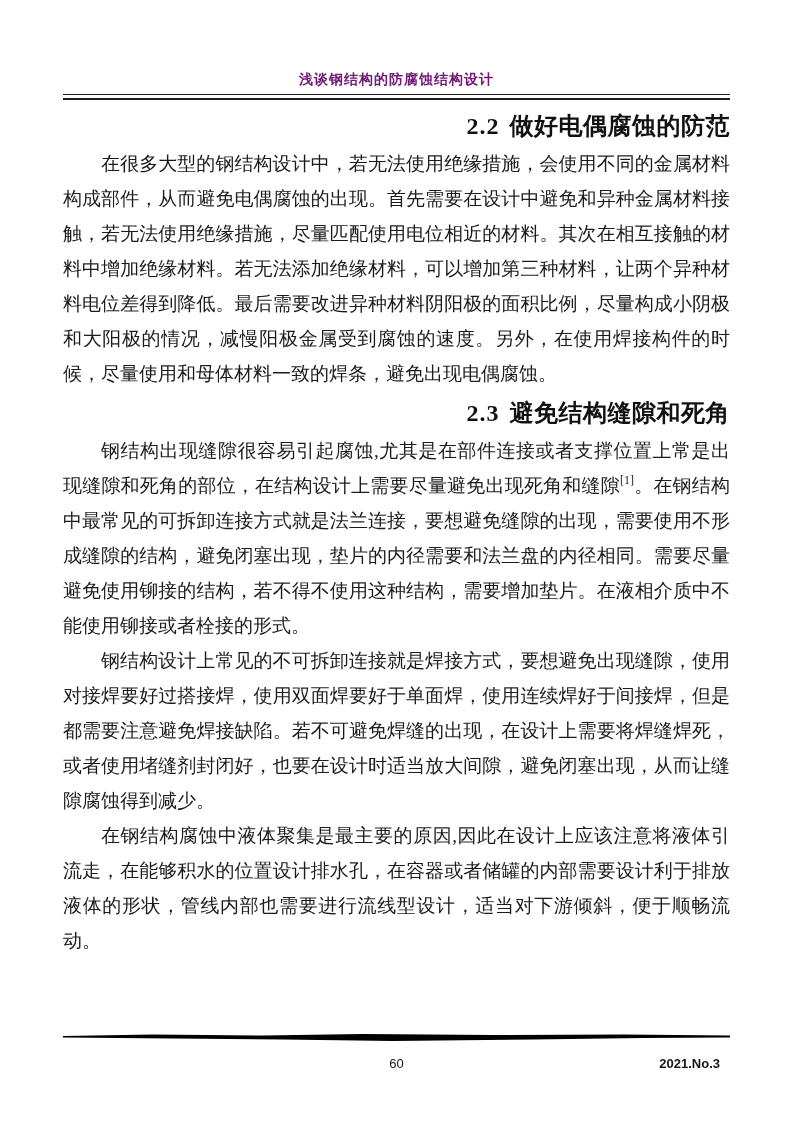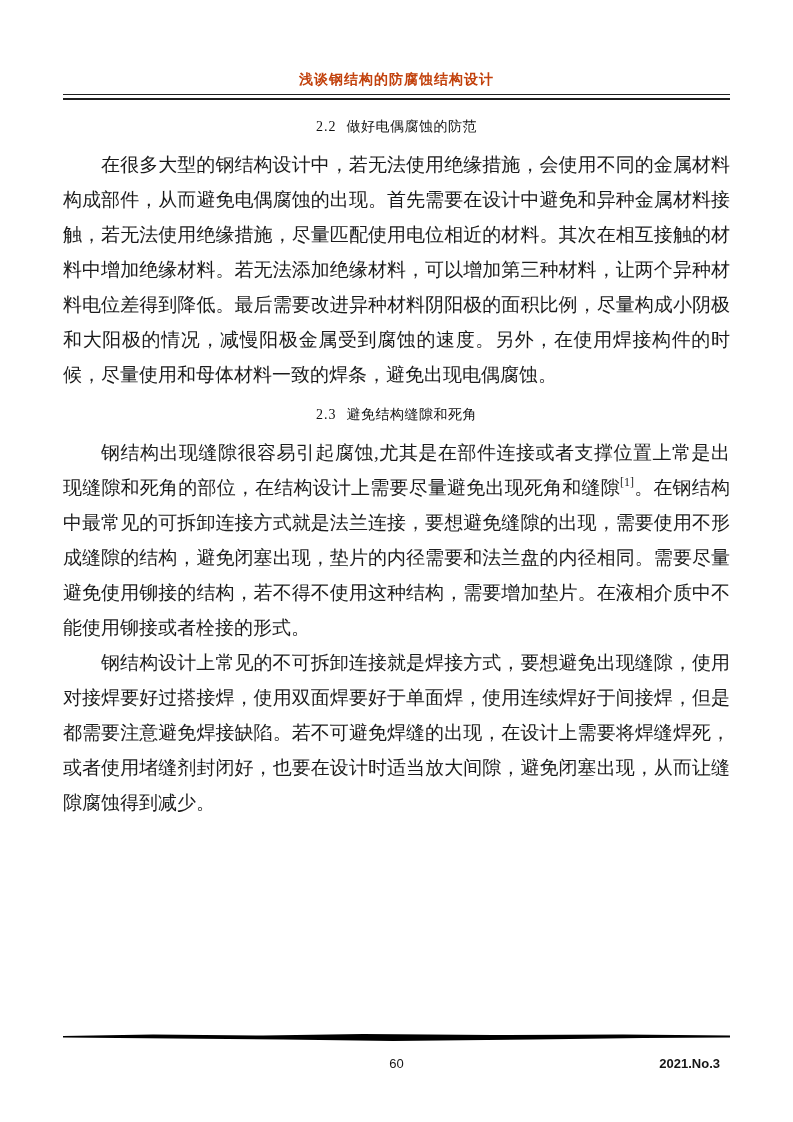--- a/index.html
+++ b/index.html
@@ -20,21 +20,21 @@
   }
   
   .running-head {
     padding-top: 70px;
   }
   .rh-title {
     text-align: center;
     font-size: 14px;
     font-weight: 600;
     letter-spacing: 1px;
-    color: #c2410c;
+    color: #701a75;
     line-height: 20px;
   }
   .rule-thin {
     height: 1px;
     background: #1f1f1f;
     margin-top: 4px;
   }
   .rule-thick {
     height: 2px;
     background: #1f1f1f;
@@ -50,25 +50,25 @@
   }
   .para {
     margin: 0;
     overflow-wrap: break-word;
   }
   .para.indent {
     text-indent: 2em;
   }
   .sec-heading {
     margin: 2px 0 0 0;
-    font-size: 14px;
-    font-weight: 400;
+    font-size: 24px;
+    font-weight: 700;
     line-height: 40px;
     color: #111111;
-    text-align: center;
+    text-align: right;
   }
   .sec-num {
     font-family: "Liberation Serif", "DejaVu Serif", serif;
     letter-spacing: 1px;
     margin-right: 10px;
   }
   .sec-title {
     font-family: "Liberation Sans", "DejaVu Sans", sans-serif;
     letter-spacing: 0.5px;
   }
@@ -130,20 +130,21 @@
     <p class="para indent">在很多大型的钢结构设计中，若无法使用绝缘措施，会使用不同的金属材料构成部件，从而避免电偶腐蚀的出现。首先需要在设计中避免和异种金属材料接触，若无法使用绝缘措施，尽量匹配使用电位相近的材料。其次在相互接触的材料中增加绝缘材料。若无法添加绝缘材料，可以增加第三种材料，让两个异种材料电位差得到降低。最后需要改进异种材料阴阳极的面积比例，尽量构成小阴极和大阳极的情况，减慢阳极金属受到腐蚀的速度。另外，在使用焊接构件的时候，尽量使用和母体材料一致的焊条，避免出现电偶腐蚀。</p>
 
     <h2 class="sec-heading">
       <span class="sec-num">2.3</span><span class="sec-title">避免结构缝隙和死角</span>
     </h2>
 
     <p class="para indent"><span>钢结构出现缝隙很容易引起腐蚀,尤其是在部件连接或者支撑位置上常是出现缝隙和死角的部位，在结构设计上需要尽量避免出现死角和缝隙</span><sup class="cite">[1]</sup><span>。在钢结构中最常见的可拆卸连接方式就是法兰连接，要想避免缝隙的出现，需要使用不形成缝隙的结构，避免闭塞出现，垫片的内径需要和法兰盘的内径相同。需要尽量避免使用铆接的结构，若不得不使用这种结构，需要增加垫片。在液相介质中不能使用铆接或者栓接的形式。</span></p>
 
     <p class="para indent">钢结构设计上常见的不可拆卸连接就是焊接方式，要想避免出现缝隙，使用对接焊要好过搭接焊，使用双面焊要好于单面焊，使用连续焊好于间接焊，但是都需要注意避免焊接缺陷。若不可避免焊缝的出现，在设计上需要将焊缝焊死，或者使用堵缝剂封闭好，也要在设计时适当放大间隙，避免闭塞出现，从而让缝隙腐蚀得到减少。</p>
 
+    <p class="para indent">在钢结构腐蚀中液体聚集是最主要的原因,因此在设计上应该注意将液体引流走，在能够积水的位置设计排水孔，在容器或者储罐的内部需要设计利于排放液体的形状，管线内部也需要进行流线型设计，适当对下游倾斜，便于顺畅流动。</p>
 
   </div>
 
   <div class="footer">
     <svg class="footer-rule-svg" viewBox="0 0 667 9" preserveAspectRatio="none">
       <polygon fill="#000000" points="0,3 90,1.5 200,2.5 300,1 430,2 560,1.5 667,2.5 667,4.5 580,5 470,6.5 330,8 220,6.5 110,5.5 0,4.5"></polygon>
     </svg>
     <div class="footer-row">
       <span class="page-num">60</span>
       <span class="issue">2021.No.3</span>

